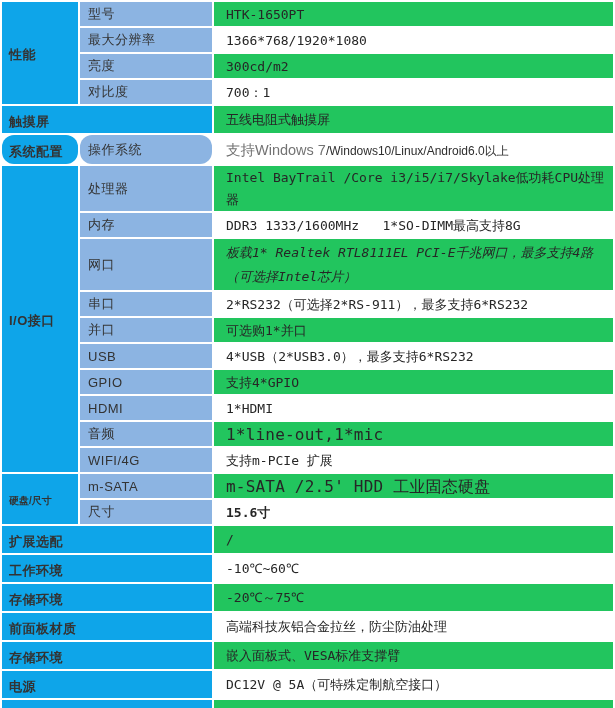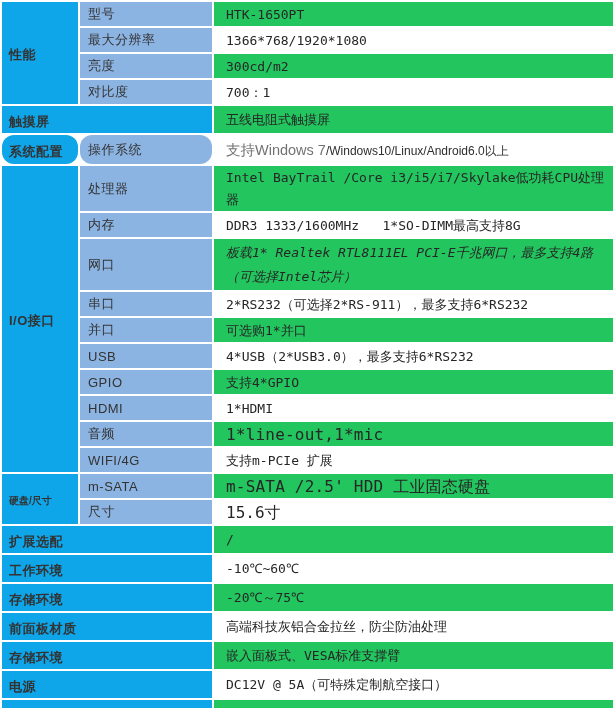--- a/index.html
+++ b/index.html
@@ -33,21 +33,21 @@
   td.val{
     padding:1px 6px 0 12px;color:#262626;
     font-family:"DejaVu Sans Mono","Liberation Mono",monospace;
     white-space:pre-wrap;line-height:22px;
   }
   td.val.g{background:#22c55e;}
   td.val.w{background:#ffffff;}
   tr.r-os td{height:25px;border-radius:12px;}
   tr.r-lan td.val{height:50px;line-height:24px;font-style:italic;}
   .sm{font-size:16px;font-family:"Liberation Sans","DejaVu Sans",sans-serif;letter-spacing:0.2px;}
-  .sm2{font-size:16px;font-family:"DejaVu Sans Mono","Liberation Mono",monospace;}
+  .sm2{font-size:13px;font-family:"DejaVu Sans Mono","Liberation Mono",monospace;font-weight:bold;}
   .os-main{font-size:14.5px;font-family:"Liberation Sans","DejaVu Sans",sans-serif;color:#737373;}
   .os-rest{font-size:12px;font-family:"Liberation Sans","DejaVu Sans",sans-serif;color:#2e2e2e;}
   td.cat.small-cat{font-size:10px;letter-spacing:0;}
 </style>
 </head>
 <body>
 
 <table class="spec">
   <colgroup>
       <col class="c-cat">

